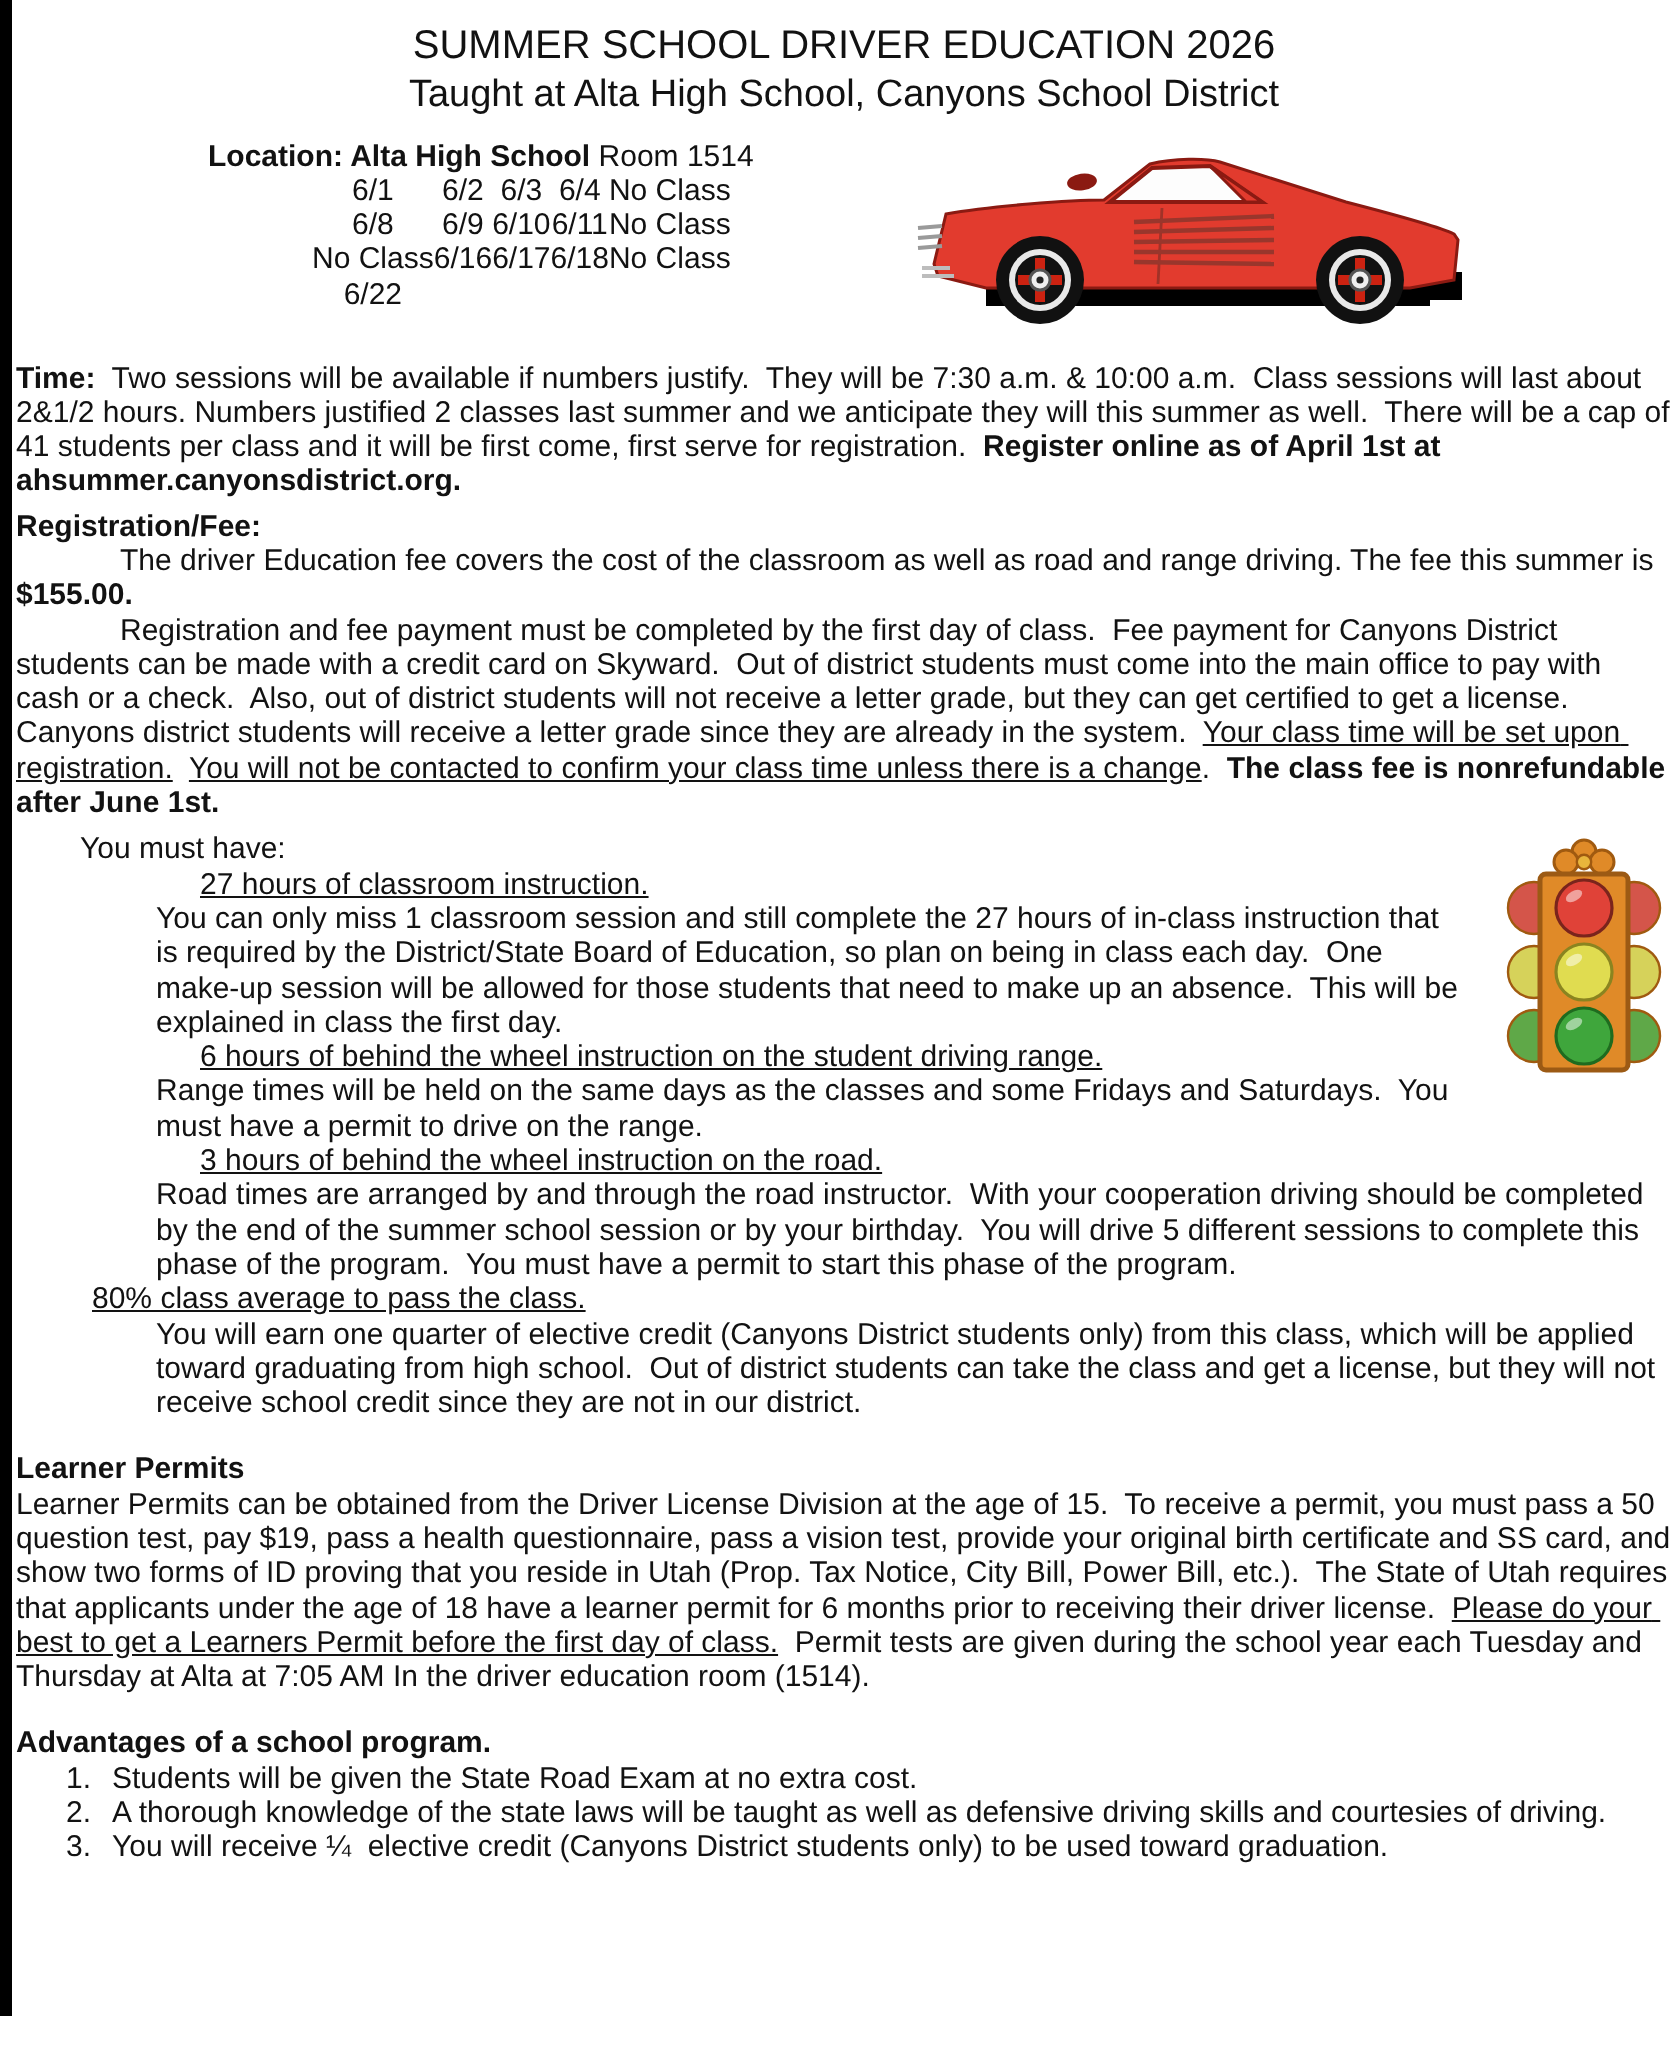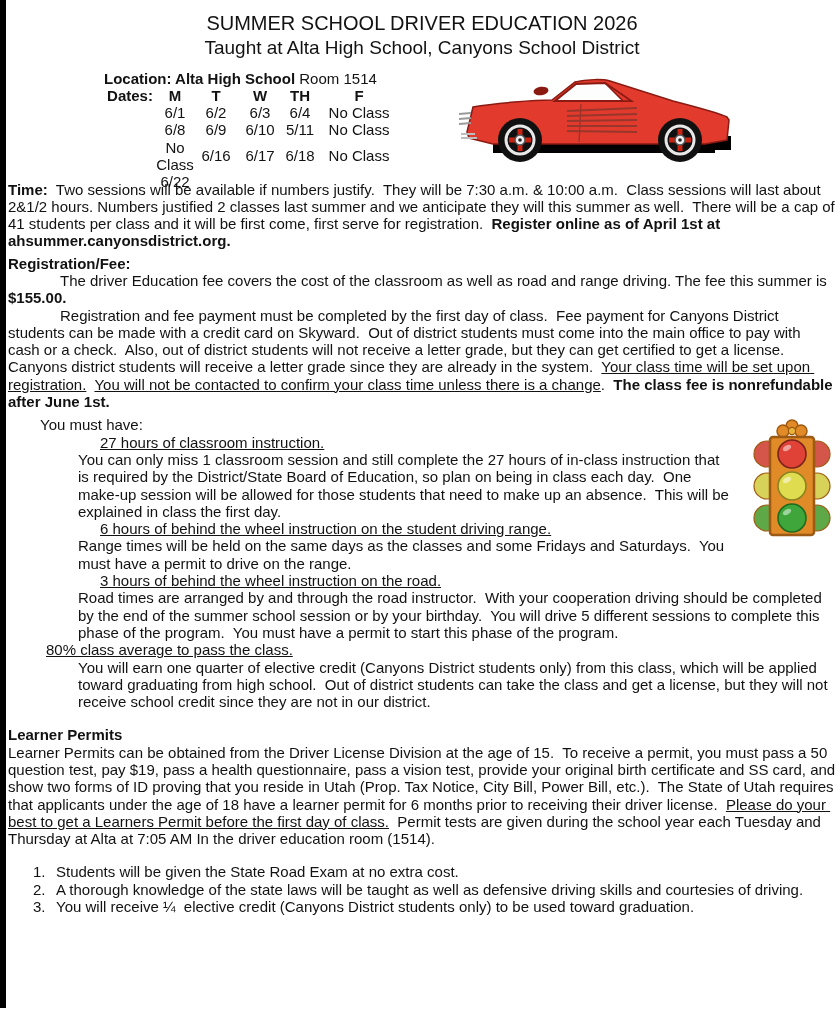--- a/index.html
+++ b/index.html
@@ -48,42 +48,34 @@
 <div class="content">
 
   <div class="title b" style="font-weight:400">SUMMER SCHOOL DRIVER EDUCATION 2026</div>
   <div class="subtitle">Taught at Alta High School, Canyons School District</div>
 
   <div class="info-row">
     <div class="schedule">
       <div class="loc-line"><span class="b">Location: Alta High School</span><span> Room 1514</span></div>
       <table class="dates">
         <tbody>
-            <tr>
-          <td class="lbl b">Dates:</td>
-          <td class="c1 b">M</td>
-          <td class="c2 b">T</td>
-          <td class="c3 b">W</td>
-          <td class="c4 b">TH</td>
-          <td class="c5 b">F</td>
-        </tr>
         <tr>
           <td class="lbl"></td>
           <td>6/1</td>
           <td>6/2</td>
           <td>6/3</td>
           <td>6/4</td>
           <td>No Class</td>
         </tr>
         <tr>
           <td class="lbl"></td>
           <td>6/8</td>
           <td>6/9</td>
           <td>6/10</td>
-          <td>5/11</td>
+          <td>6/11</td>
           <td>No Class</td>
         </tr>
         <tr>
           <td class="lbl"></td>
           <td>No Class</td>
           <td>6/16</td>
           <td>6/17</td>
           <td>6/18</td>
           <td>No Class</td>
         </tr>
@@ -211,18 +203,19 @@
     <div class="req-title t80 u">80% class average to pass the class.</div>
     <div class="req-body pre">You will earn one quarter of elective credit (Canyons District students only) from this class, which will be applied toward graduating from high school.  Out of district students can take the class and get a license, but they will not receive school credit since they are not in our district.</div>
   </div>
 
   <div class="sec-learner">
     <div class="b">Learner Permits</div>
     <div class="pre"><span>Learner Permits can be obtained from the Driver License Division at the age of 15.  To receive a permit, you must pass a 50 question test, pay $19, pass a health questionnaire, pass a vision test, provide your original birth certificate and SS card, and show two forms of ID proving that you reside in Utah (Prop. Tax Notice, City Bill, Power Bill, etc.).  The State of Utah requires that applicants under the age of 18 have a learner permit for 6 months prior to receiving their driver license.  </span><span class="u">Please do your best to get a Learners Permit before the first day of class.</span><span>  Permit tests are given during the school year each Tuesday and Thursday at Alta at 7:05 AM In the driver education room (1514).</span></div>
   </div>
 
   <div class="sec-adv">
+    <div class="b">Advantages of a school program.</div>
     <div class="adv-item"><span class="adv-num">1.</span><span>Students will be given the State Road Exam at no extra cost.</span></div>
     <div class="adv-item"><span class="adv-num">2.</span><span>A thorough knowledge of the state laws will be taught as well as defensive driving skills and courtesies of driving.</span></div>
     <div class="adv-item pre"><span class="adv-num">3.</span><span>You will receive ¼  elective credit (Canyons District students only) to be used toward graduation.</span></div>
   </div>
 
 </div>
 
 </body></html>

